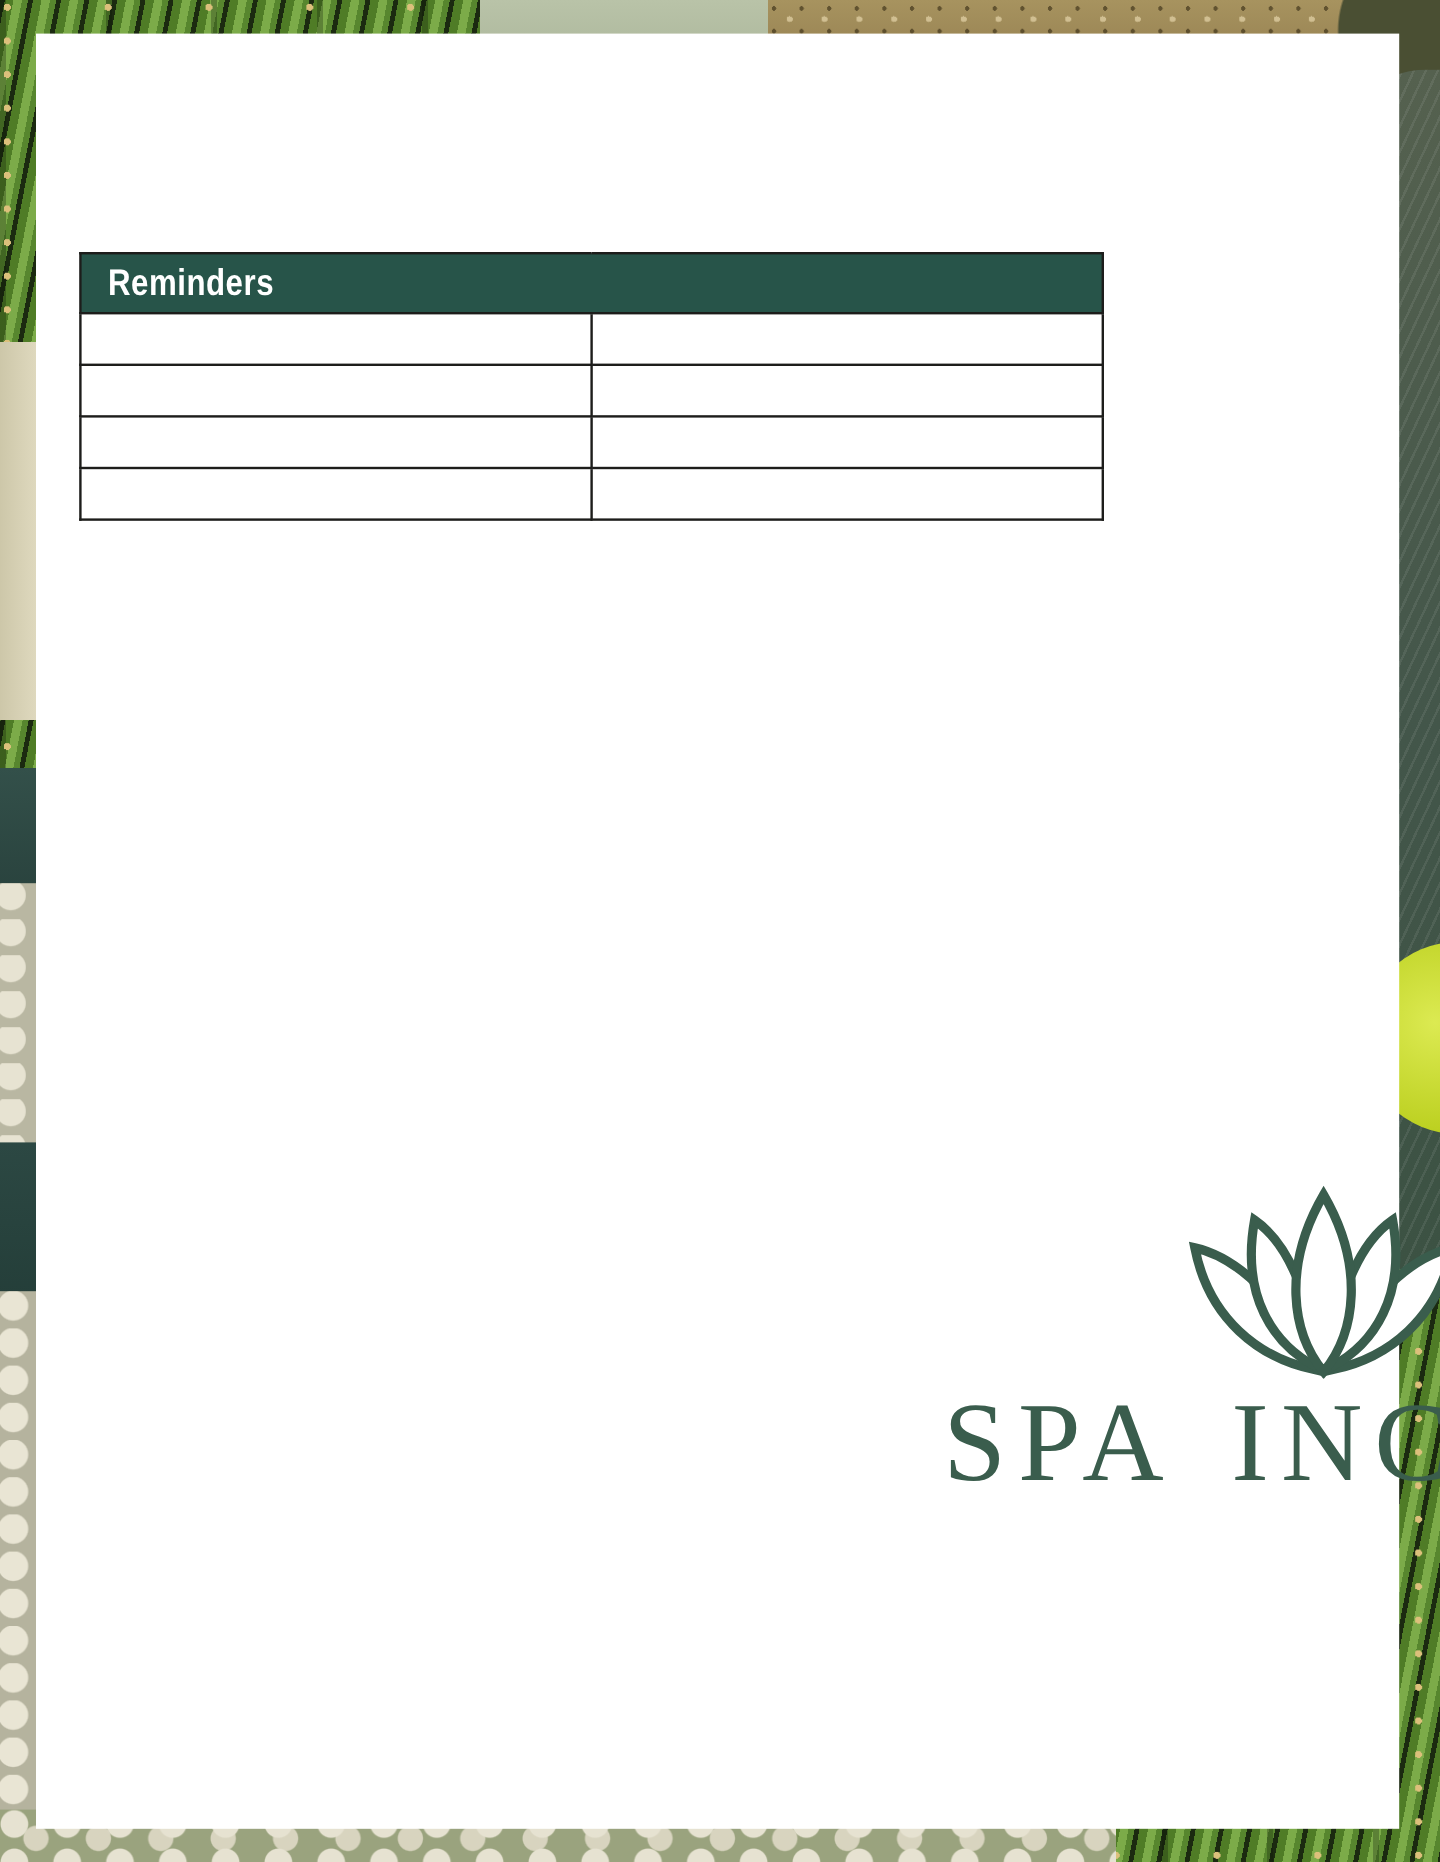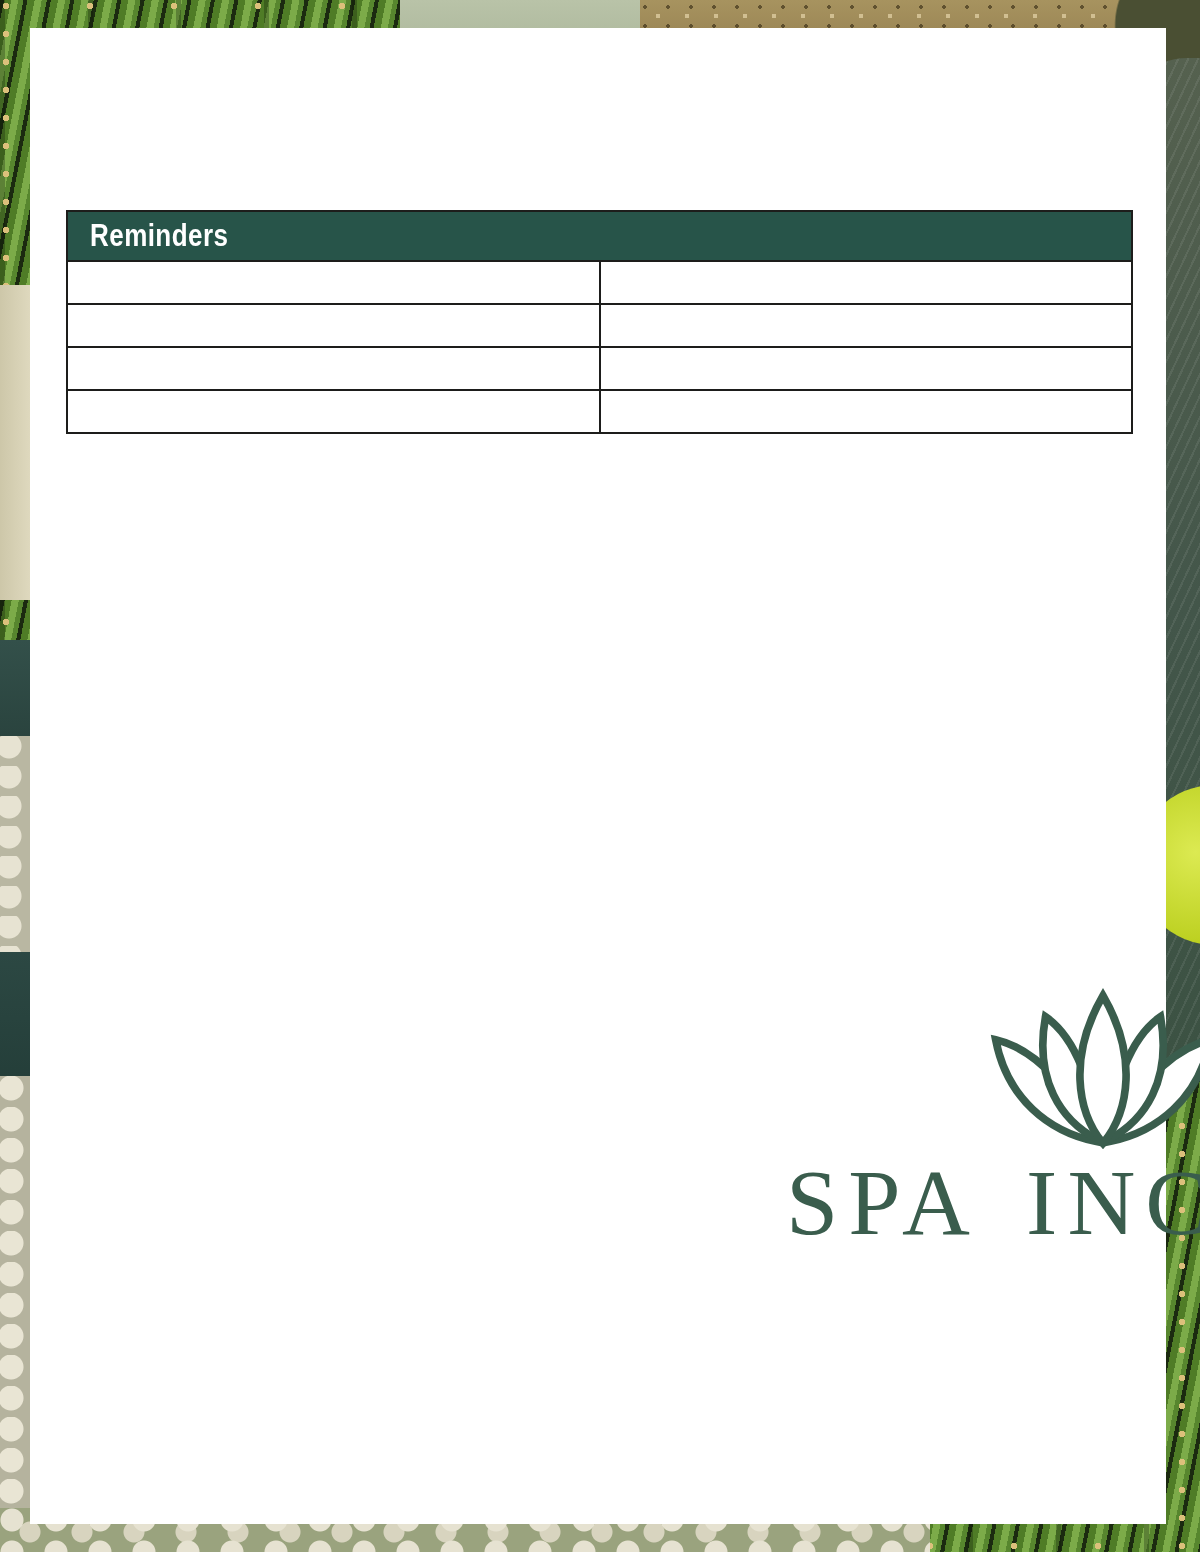--- a/index.html
+++ b/index.html
@@ -58,21 +58,21 @@
   .bg-salt-bottom{left:0;top:1508px;width:930px;height:44px;
     background-color:#9aa37e;
     background-image:radial-gradient(circle at 12px 12px, #e6e2d1 11px, transparent 12px),
                      radial-gradient(circle at 30px 24px, #d8d4bf 10px, transparent 11px);
     background-size:44px 32px, 52px 36px;}
 
   
   .page{position:absolute;z-index:1;left:30px;top:28px;width:1136px;height:1496px;background:var(--page-white);}
 
   
-  table.section{position:absolute;left:36px;width:1067px;border-collapse:collapse;table-layout:fixed;}
+  table.section{position:absolute;left:36px;width:854px;border-collapse:collapse;table-layout:fixed;}
   table.section th{
     background:var(--header-green);
     border:2px solid var(--border-dark);
     height:50px;text-align:left;vertical-align:middle;padding:0 0 0 22px;
   }
   .th-label{
     display:inline-block;color:#fff;
     font:700 31px "Liberation Sans",sans-serif;letter-spacing:.5px;
     transform:scaleX(.84);transform-origin:left center;white-space:nowrap;
   }

